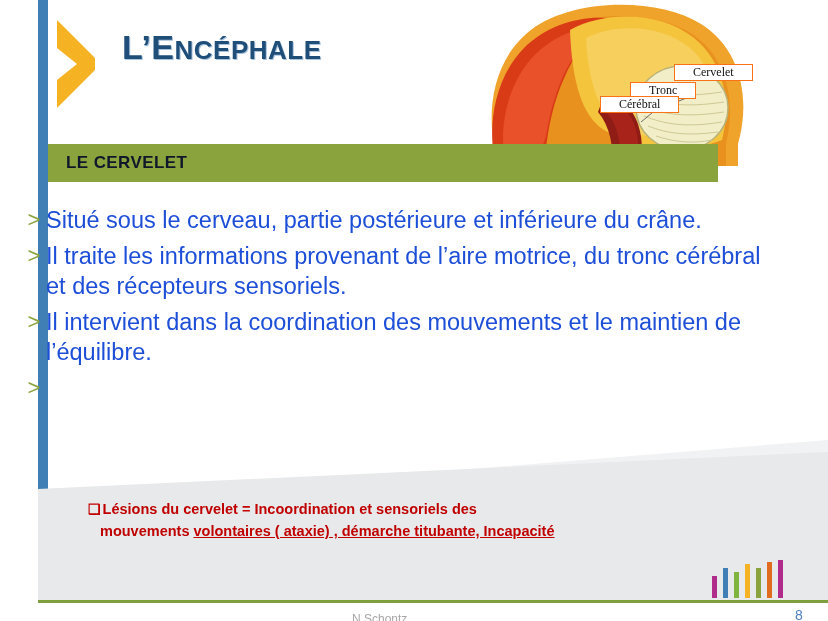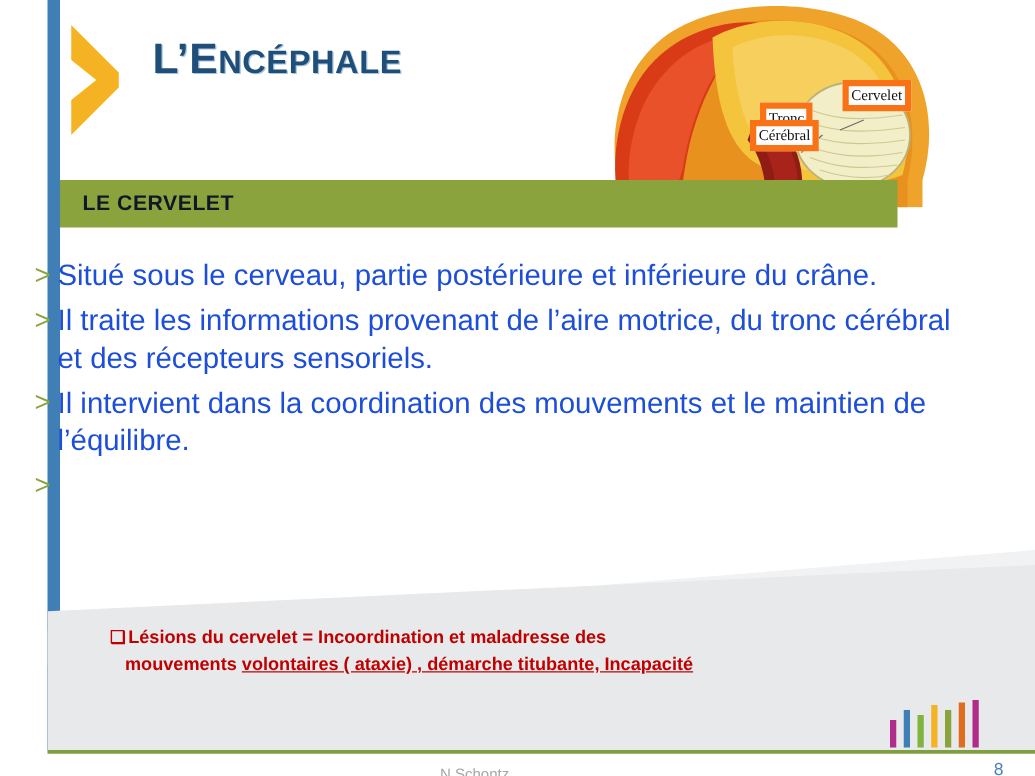--- a/index.html
+++ b/index.html
@@ -100,25 +100,25 @@
     left: 486px;
     top: 4px;
     width: 282px;
     height: 162px;
     background: #ffffff;
     overflow: hidden;
   }
   .brain-label {
     position: absolute;
     background: #ffffff;
-    border: 5px solid #f97316;
+    border: 1px solid #f97316;
     font-family: "Liberation Serif", serif;
     font-size: 12px;
     color: #111111;
-    padding: 1px 2px;
+    padding: 1px 18px;
     line-height: 13px;
     text-align: center;
   }
   
   .bullets {
     position: absolute;
     left: 22px;
     top: 205px;
     width: 770px;
   }
@@ -239,21 +239,21 @@
       </g>
 
       <path d="M118,92 C132,92 146,102 152,120 C158,138 156,154 152,162 L126,162 C128,144 124,122 112,108 Z" fill="#8f1d16"></path>
       <path d="M124,98 C136,100 146,110 150,126 C154,142 152,154 149,162 L134,162 C136,142 132,120 120,108 Z" fill="#a8241a"></path>
 
       <g stroke="#6b6b6b" stroke-width="1">
         <line x1="155" y1="118" x2="172" y2="104"></line>
         <line x1="186" y1="100" x2="205" y2="92"></line>
       </g>
     </svg>
-    <div class="brain-label" style="left:122px; top:78px;">
+    <div class="brain-label" style="left:144px; top:78px;">
       <div>Tronc</div>
     </div>
     <div class="brain-label" style="left:114px; top:92px;">
       <div>Cérébral</div>
     </div>
     <div class="brain-label" style="left:188px; top:60px;">
       <div>Cervelet</div>
     </div>
   </div>
 
@@ -273,21 +273,21 @@
     <div class="bullet">
       <div class="marker">&gt;</div>
       <div class="text">Il intervient dans la coordination des mouvements et le maintien de l’équilibre.</div>
     </div>
     <div class="bullet">
       <div class="marker">&gt;</div>
     </div>
   </div>
 
   <div class="note">
-    <span class="sq">❑</span><span>Lésions du cervelet = </span><span class="reg">Incoordination et maladresse des</span><br>
+    <span class="sq">❑</span><span>Lésions du cervelet = </span><span class="reg">Incoordination et sensoriels des</span><br>
     <span class="thin">mouvements </span><u>volontaires ( ataxie) , démarche titubante, Incapacité</u><br>
   </div>
 
   <div class="author-pos">N.Schontz</div>
   <div class="page-num">8</div>
 
   <div class="bars">
     <span style="left:0px;  height:22px; background:#b02b8a;"></span>
     <span style="left:11px; height:30px; background:#3f7fb5;"></span>
     <span style="left:22px; height:26px; background:#7fb53f;"></span>

